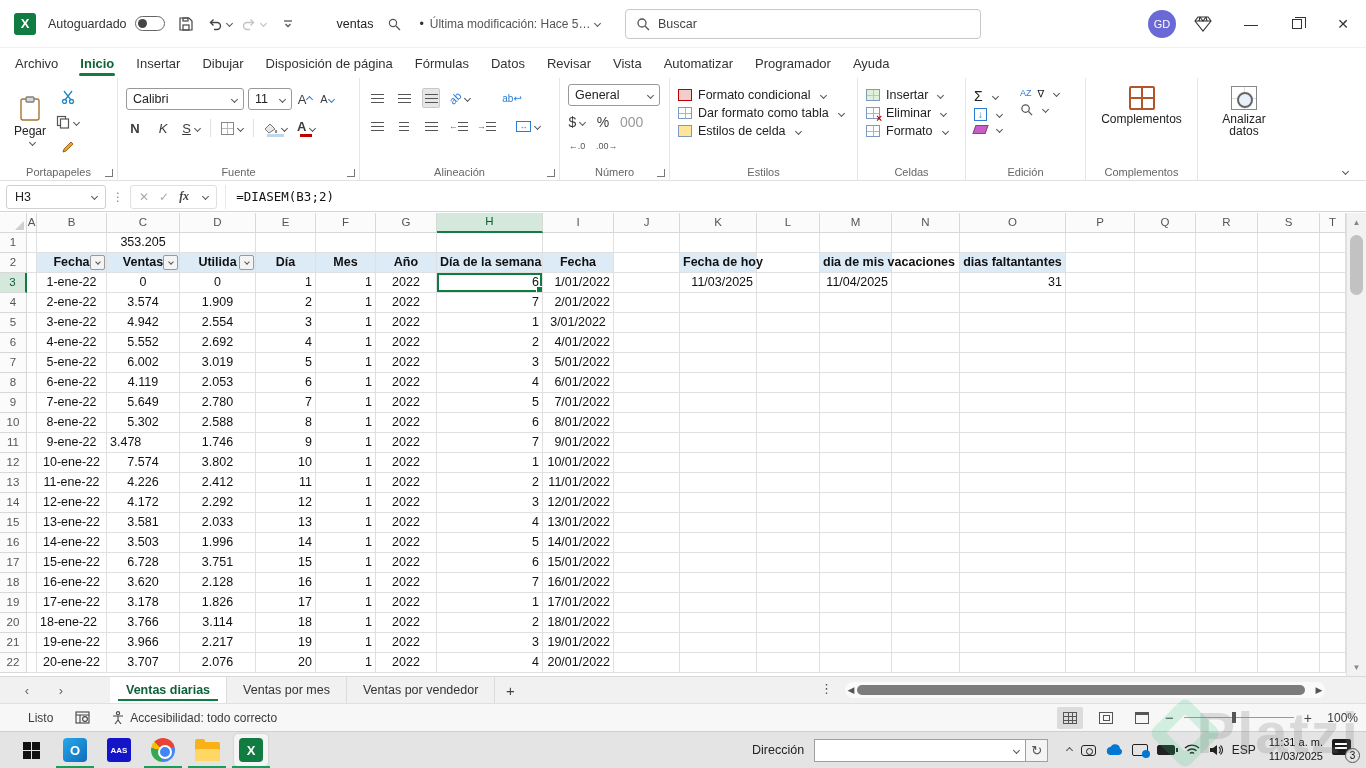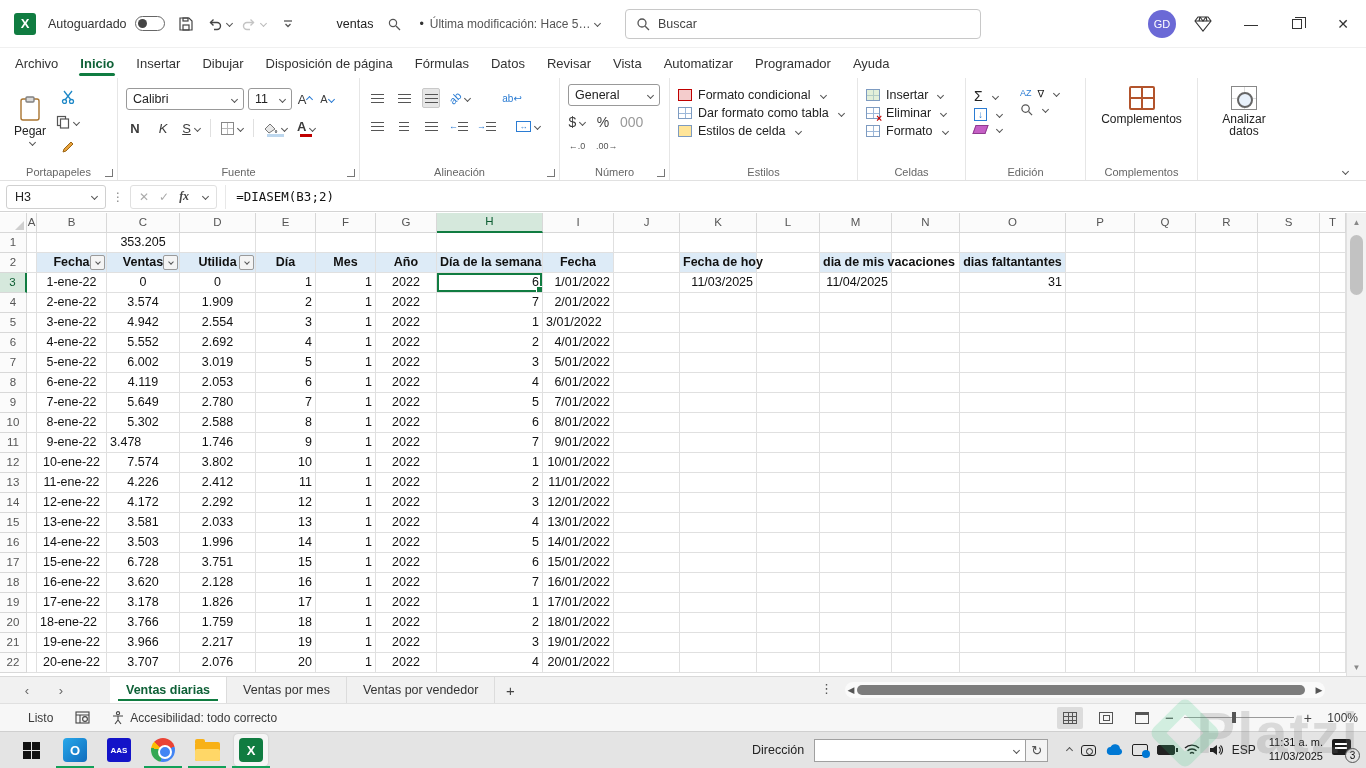--- a/index.html
+++ b/index.html
@@ -703,21 +703,21 @@
       <div class="g-row">
         <div class="g-rownum" style="width: 27px;">5</div>
         <div class="g-cell" style="width: 10px;"></div>
         <div class="g-cell" style="width: 70px; text-align: center;">3-ene-22</div>
         <div class="g-cell" style="width: 73px; text-align: center;">4.942</div>
         <div class="g-cell" style="width: 76px; text-align: center;">2.554</div>
         <div class="g-cell" style="width: 60px; text-align: right;">3</div>
         <div class="g-cell" style="width: 60px; text-align: right;">1</div>
         <div class="g-cell" style="width: 61px; text-align: center;">2022</div>
         <div class="g-cell" style="width: 106px; text-align: right;">1</div>
-        <div class="g-cell" style="width: 71px; text-align: left;">3/01/2022</div>
+        <div class="g-cell" style="width: 71px; text-align: center;">3/01/2022</div>
         <div class="g-cell" style="width: 66px;"></div>
         <div class="g-cell" style="width: 77px;"></div>
         <div class="g-cell" style="width: 63px;"></div>
         <div class="g-cell" style="width: 72px;"></div>
         <div class="g-cell" style="width: 68px;"></div>
         <div class="g-cell" style="width: 106px;"></div>
         <div class="g-cell" style="width: 69px;"></div>
         <div class="g-cell" style="width: 61px;"></div>
         <div class="g-cell" style="width: 62px;"></div>
         <div class="g-cell" style="width: 62px;"></div>
@@ -1043,21 +1043,21 @@
         <div class="g-cell" style="width: 61px;"></div>
         <div class="g-cell" style="width: 62px;"></div>
         <div class="g-cell" style="width: 62px;"></div>
         <div class="g-cell" style="width: 26px;"></div>
       </div>
       <div class="g-row">
         <div class="g-rownum" style="width: 27px;">20</div>
         <div class="g-cell" style="width: 10px;"></div>
         <div class="g-cell" style="width: 70px; text-align: left;">18-ene-22</div>
         <div class="g-cell" style="width: 73px; text-align: center;">3.766</div>
-        <div class="g-cell" style="width: 76px; text-align: center;">1.759</div>
+        <div class="g-cell" style="width: 76px; text-align: center;">3.114</div>
         <div class="g-cell" style="width: 60px; text-align: right;">18</div>
         <div class="g-cell" style="width: 60px; text-align: right;">1</div>
         <div class="g-cell" style="width: 61px; text-align: center;">2022</div>
         <div class="g-cell" style="width: 106px; text-align: right;">2</div>
         <div class="g-cell" style="width: 71px; text-align: right;">18/01/2022</div>
         <div class="g-cell" style="width: 66px;"></div>
         <div class="g-cell" style="width: 77px;"></div>
         <div class="g-cell" style="width: 63px;"></div>
         <div class="g-cell" style="width: 72px;"></div>
         <div class="g-cell" style="width: 68px;"></div>

